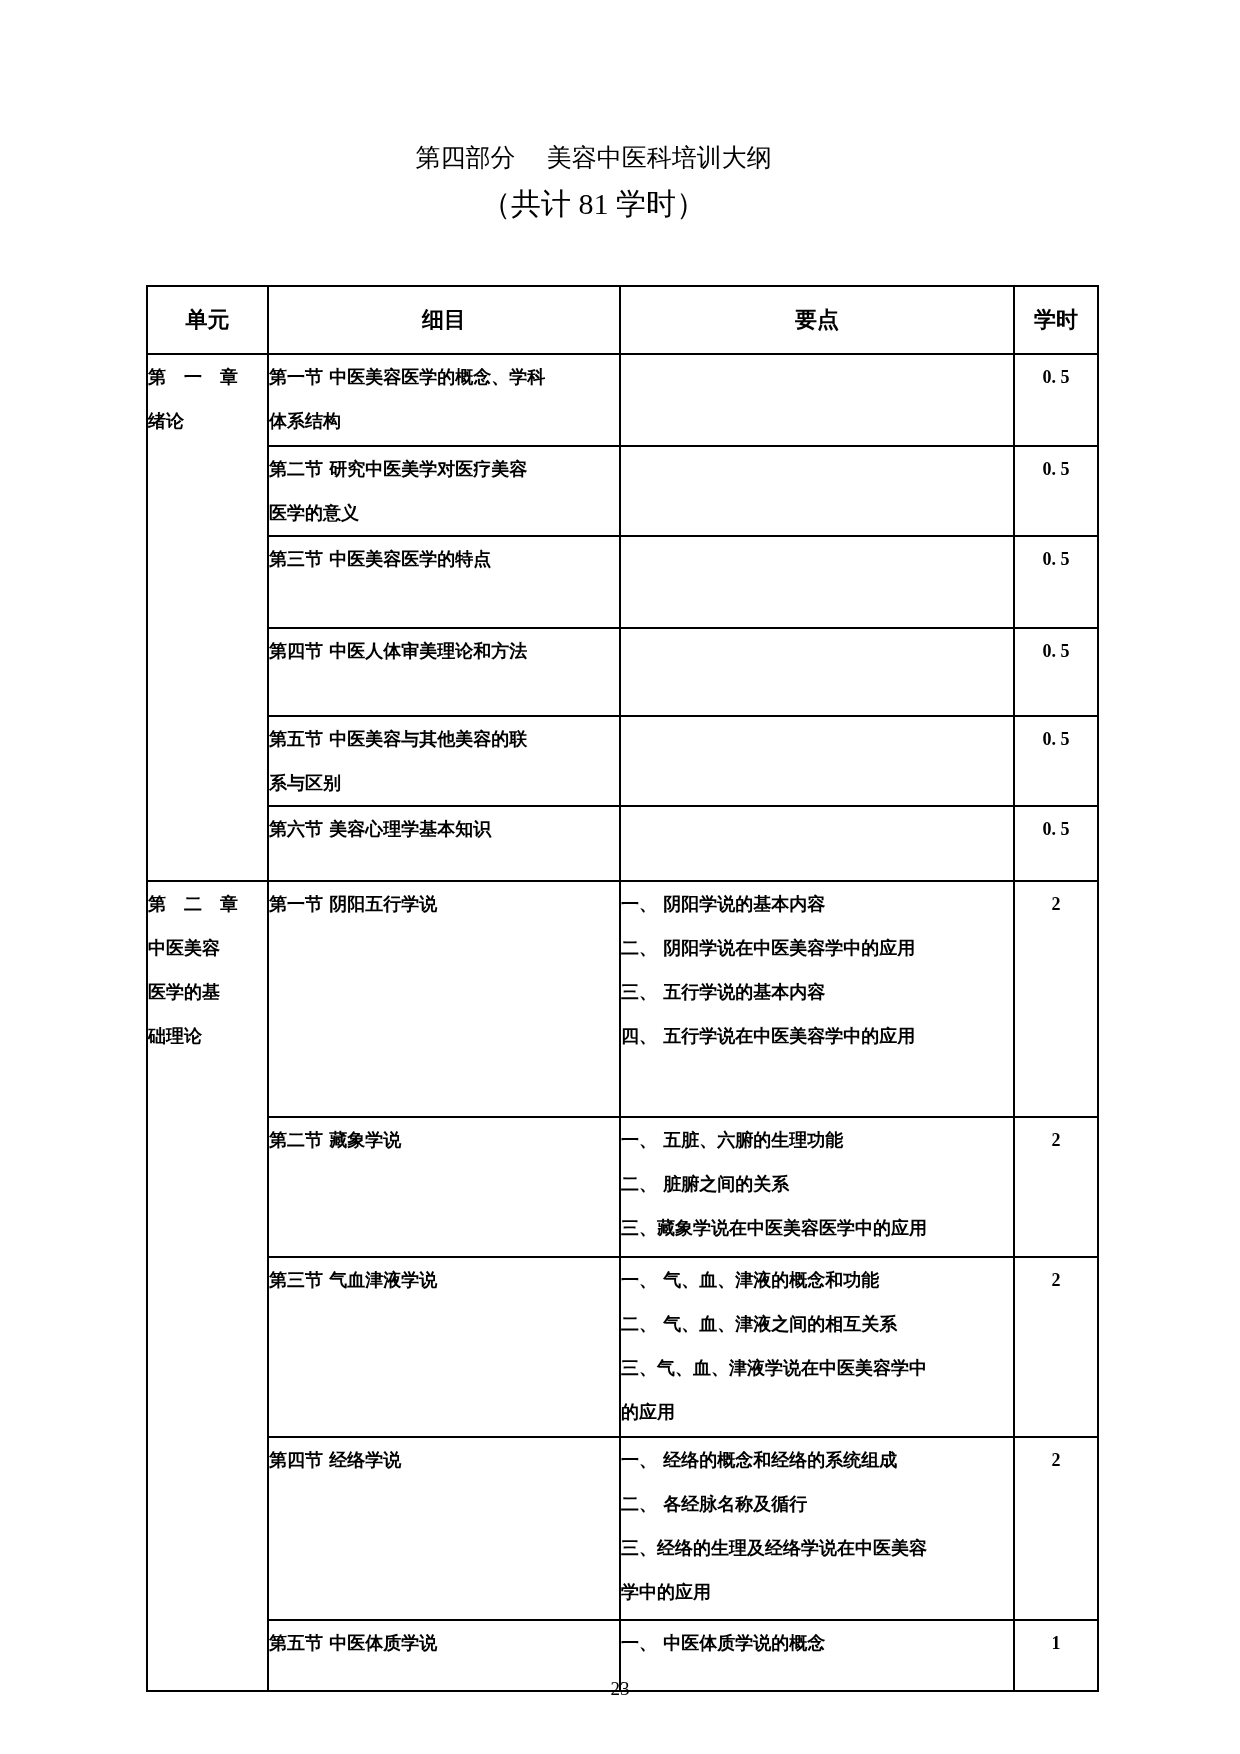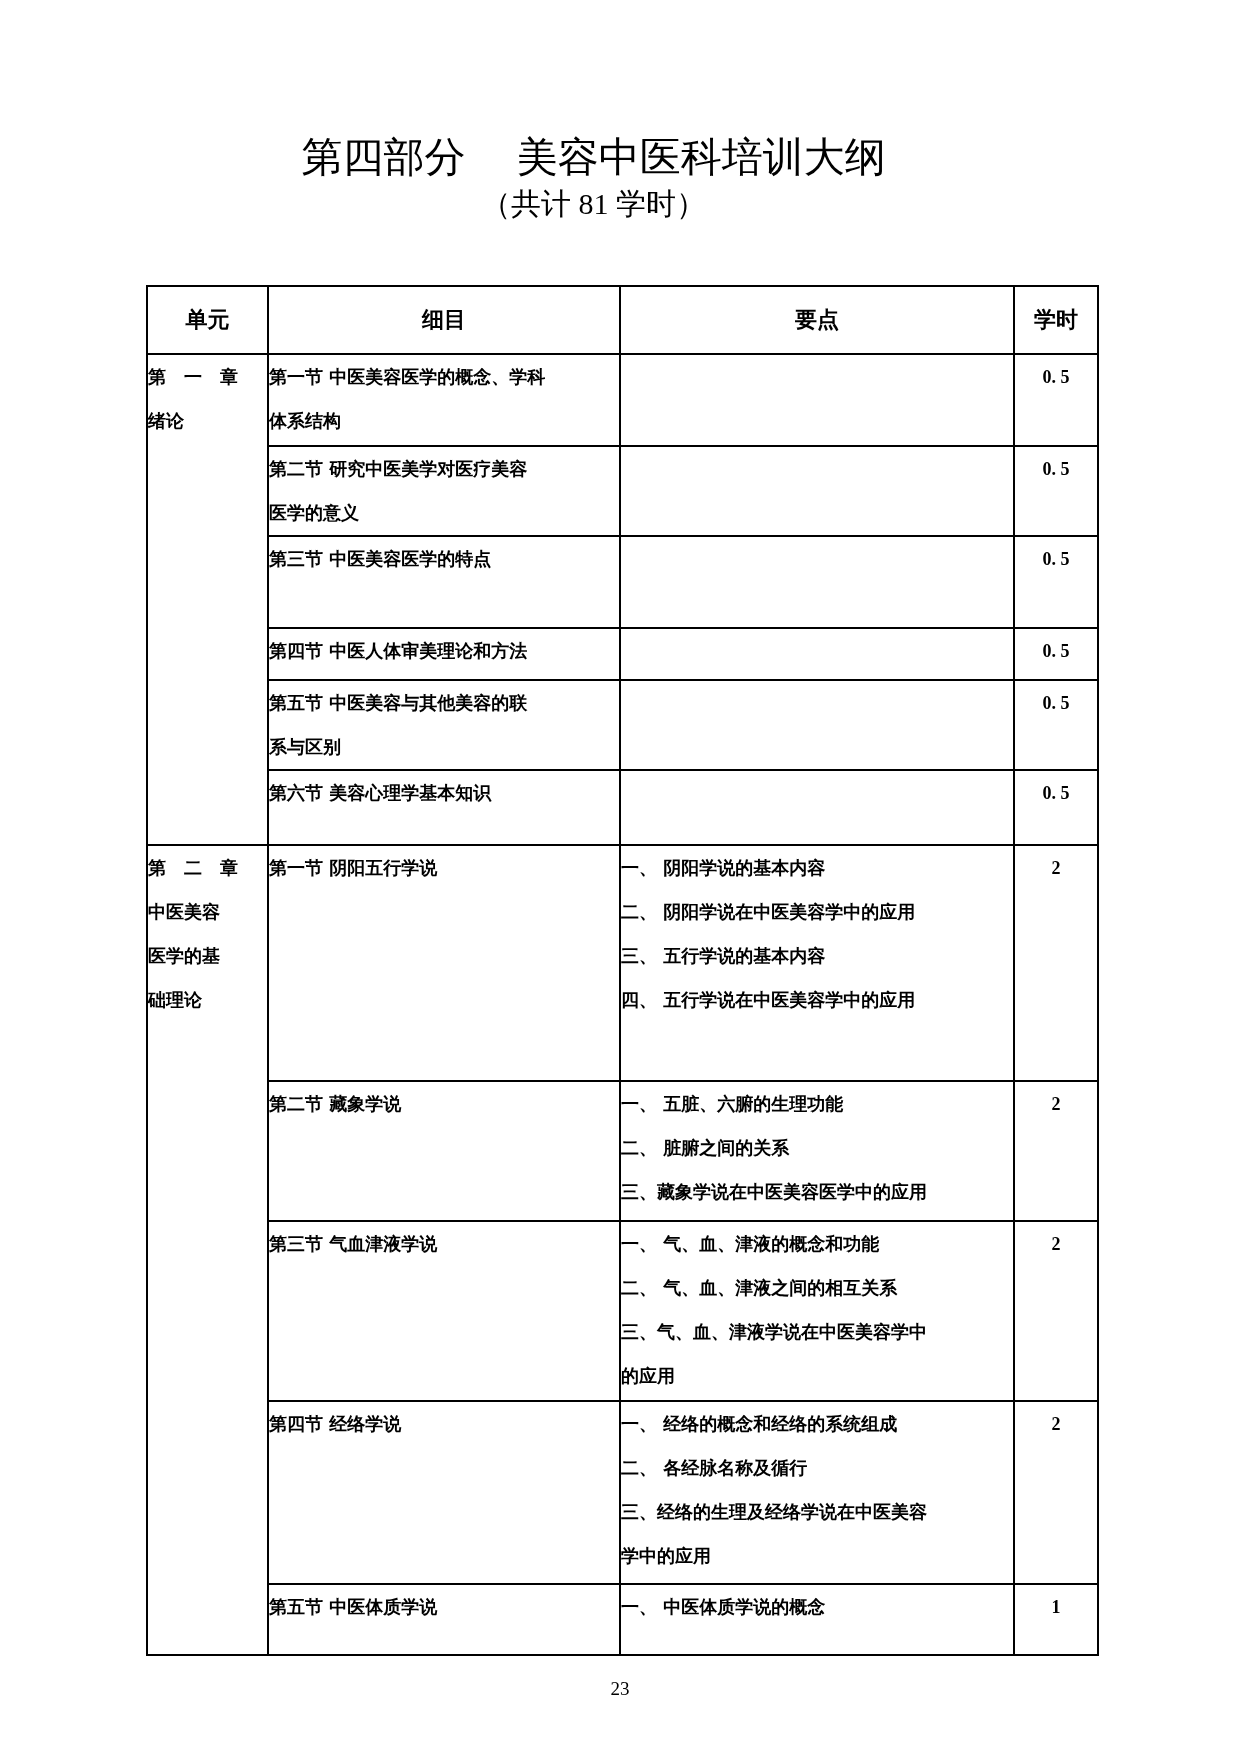--- a/index.html
+++ b/index.html
@@ -7,21 +7,21 @@
     width:1240px;height:1754px;position:relative;
     background:#ffffff;color:#000000;
     font-family:"DejaVu Sans",sans-serif;
     overflow:hidden;
   }
   .title-block{
     position:absolute;left:146px;top:134px;width:895px;
     text-align:center;
     font-family:"Liberation Serif","DejaVu Serif",serif;
   }
-  .title-main{font-size:41px;line-height:47px;font-weight:normal;white-space:nowrap;}
+  .title-main{font-size:25px;line-height:47px;font-weight:normal;white-space:nowrap;}
   .title-sub{font-size:30px;line-height:46px;font-weight:normal;white-space:nowrap;}
 
   table.outline{
     position:absolute;left:146px;top:285px;
     border-collapse:collapse;table-layout:fixed;width:951px;
   }
   table.outline th, table.outline td{
     border:2px solid #000;
     padding:0;
     font-weight:bold;
@@ -104,21 +104,21 @@
       </tr>
       <tr style="height: 92px; border-radius: 22px;">
         <td class="detail-cell">
           <div class="ln">第三节 中医美容医学的特点</div>
         </td>
         <td class="points-cell"></td>
         <td class="hours-cell">
           <div class="ln">0. 5</div>
         </td>
       </tr>
-      <tr style="height: 52px;">
+      <tr style="height: 88px;">
         <td class="detail-cell">
           <div class="ln">第四节 中医人体审美理论和方法</div>
         </td>
         <td class="points-cell"></td>
         <td class="hours-cell">
           <div class="ln">0. 5</div>
         </td>
       </tr>
       <tr style="height: 72px;">
         <td class="detail-cell">

